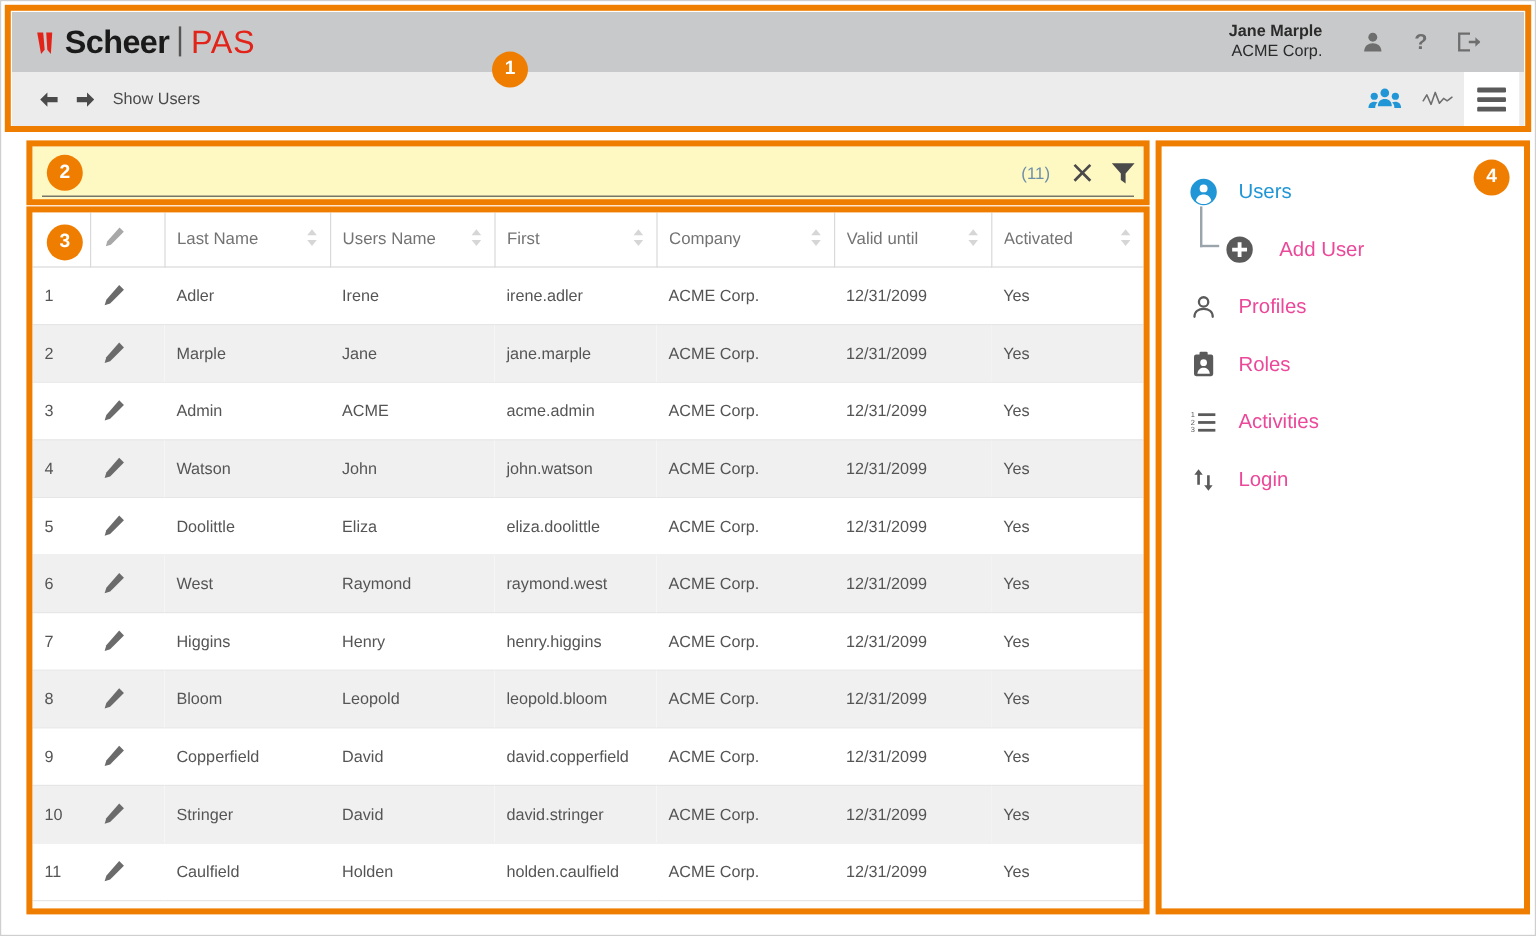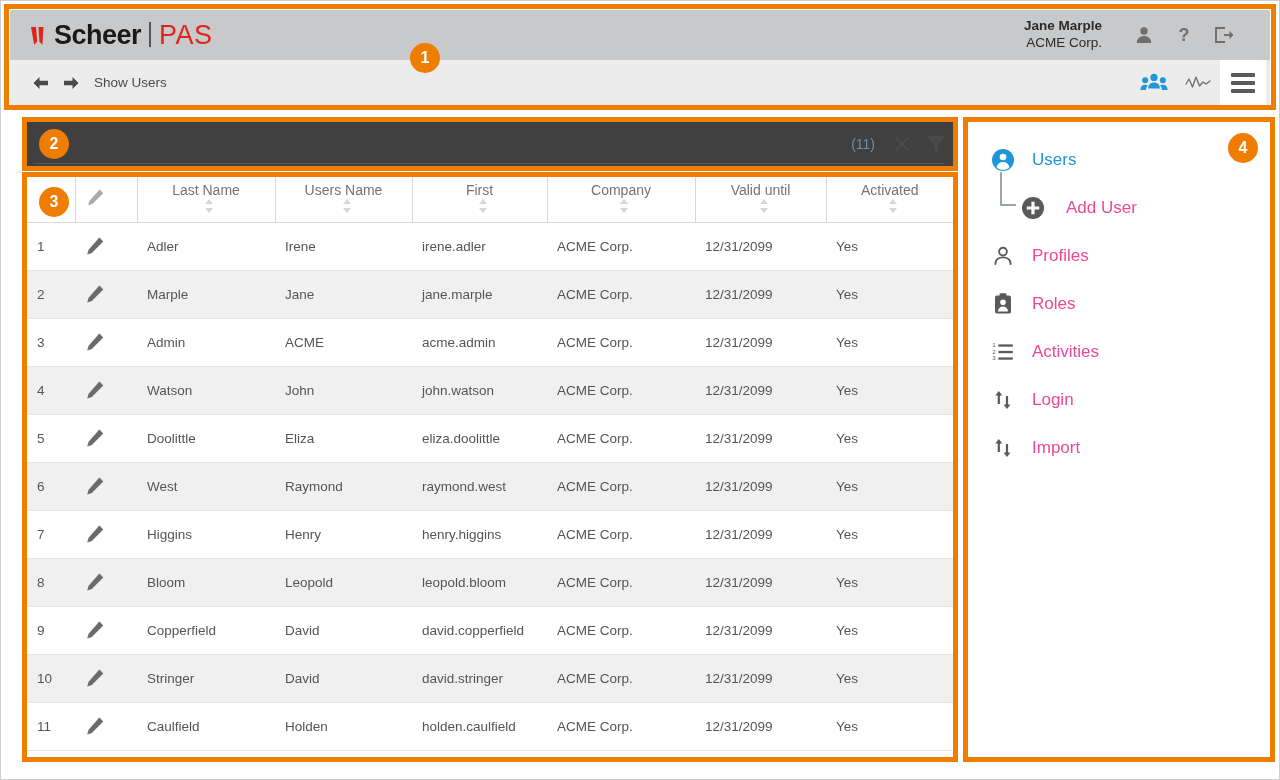--- a/index.html
+++ b/index.html
@@ -136,21 +136,21 @@
     flex-direction: column; gap: 4px;
     margin-right: 4px;
   }
   .burger-bar { width: 24px; height: 4px; background: #5a5a5a; border-radius: 1px;}
 
   
   #filter-bar {
     position: absolute;
     left: 27px; top: 122px;
     width: 926px; height: 44px;
-    background: #404040;
+    background: #fef9c3;
     display: flex; align-items: center;
     z-index: 10;
   }
   #filter-input {
     flex: 1;
     border: none;
     outline: none;
     height: 40px;
     font-size: 14px;
     color: #333;
@@ -194,21 +194,21 @@
     border-bottom: 1px solid #d9d9d9;
     border-right: 1px solid #d9d9d9;
     font-size: 14px;
     font-weight: normal;
     color: #737373;
     text-align: left;
     padding: 0 10px;
     vertical-align: middle;
   }
   table.users thead th:last-child { border-right: none; }
-  .th-inner { display: flex; align-items: center; justify-content: space-between; flex-direction: column; }
+  .th-inner { display: flex; align-items: flex-start; justify-content: space-between; }
   .th-label { white-space: nowrap; overflow: hidden; text-overflow: ellipsis; }
   .sort-ic { flex: 0 0 auto; margin-left: 6px; opacity: .55; }
 
   col.c-num  { width: 48px; }
   col.c-edit { width: 62px; }
   col.c-last { width: 138px; }
   col.c-first{ width: 137px; }
   col.c-login{ width: 135px; }
   col.c-comp { width: 148px; }
   col.c-valid{ width: 131px; }
@@ -690,29 +690,20 @@
     <div class="nav-item">
       <span class="nav-ic">
         <svg width="24" height="24" viewBox="0 0 24 24" fill="#5a5a5a">
           <path d="M7.8 3 L11.3 7.6 H8.9 V16 H6.7 V7.6 H4.3 Z"></path>
           <path d="M16 21 L12.5 16.4 H14.9 V8 H17.1 V16.4 H19.5 Z"></path>
         </svg>
       </span>
       <span class="nav-lbl">Login</span>
     </div>
 
-    <div class="nav-item">
-      <span class="nav-ic">
-        <svg width="24" height="24" viewBox="0 0 24 24" fill="#5a5a5a">
-          <path d="M7.8 3 L11.3 7.6 H8.9 V16 H6.7 V7.6 H4.3 Z"></path>
-          <path d="M16 21 L12.5 16.4 H14.9 V8 H17.1 V16.4 H19.5 Z"></path>
-        </svg>
-      </span>
-      <span class="nav-lbl">Import</span>
-    </div>
   </div>
 
   <div class="anno-box" style="left:4px;  top:4px;   width:1272px; height:106px;"></div>
   <div class="anno-box" style="left:22px; top:117px; width:936px;  height:54px;"></div>
   <div class="anno-box" style="left:22px; top:172px; width:936px;  height:590px;"></div>
   <div class="anno-box" style="left:963px;top:117px; width:312px;  height:645px;"></div>
 
   <div class="badge" style="left:410px; top:43px;">1</div>
   <div class="badge" style="left:39px;  top:129px;">2</div>
   <div class="badge" style="left:39px;  top:187px;">3</div>

